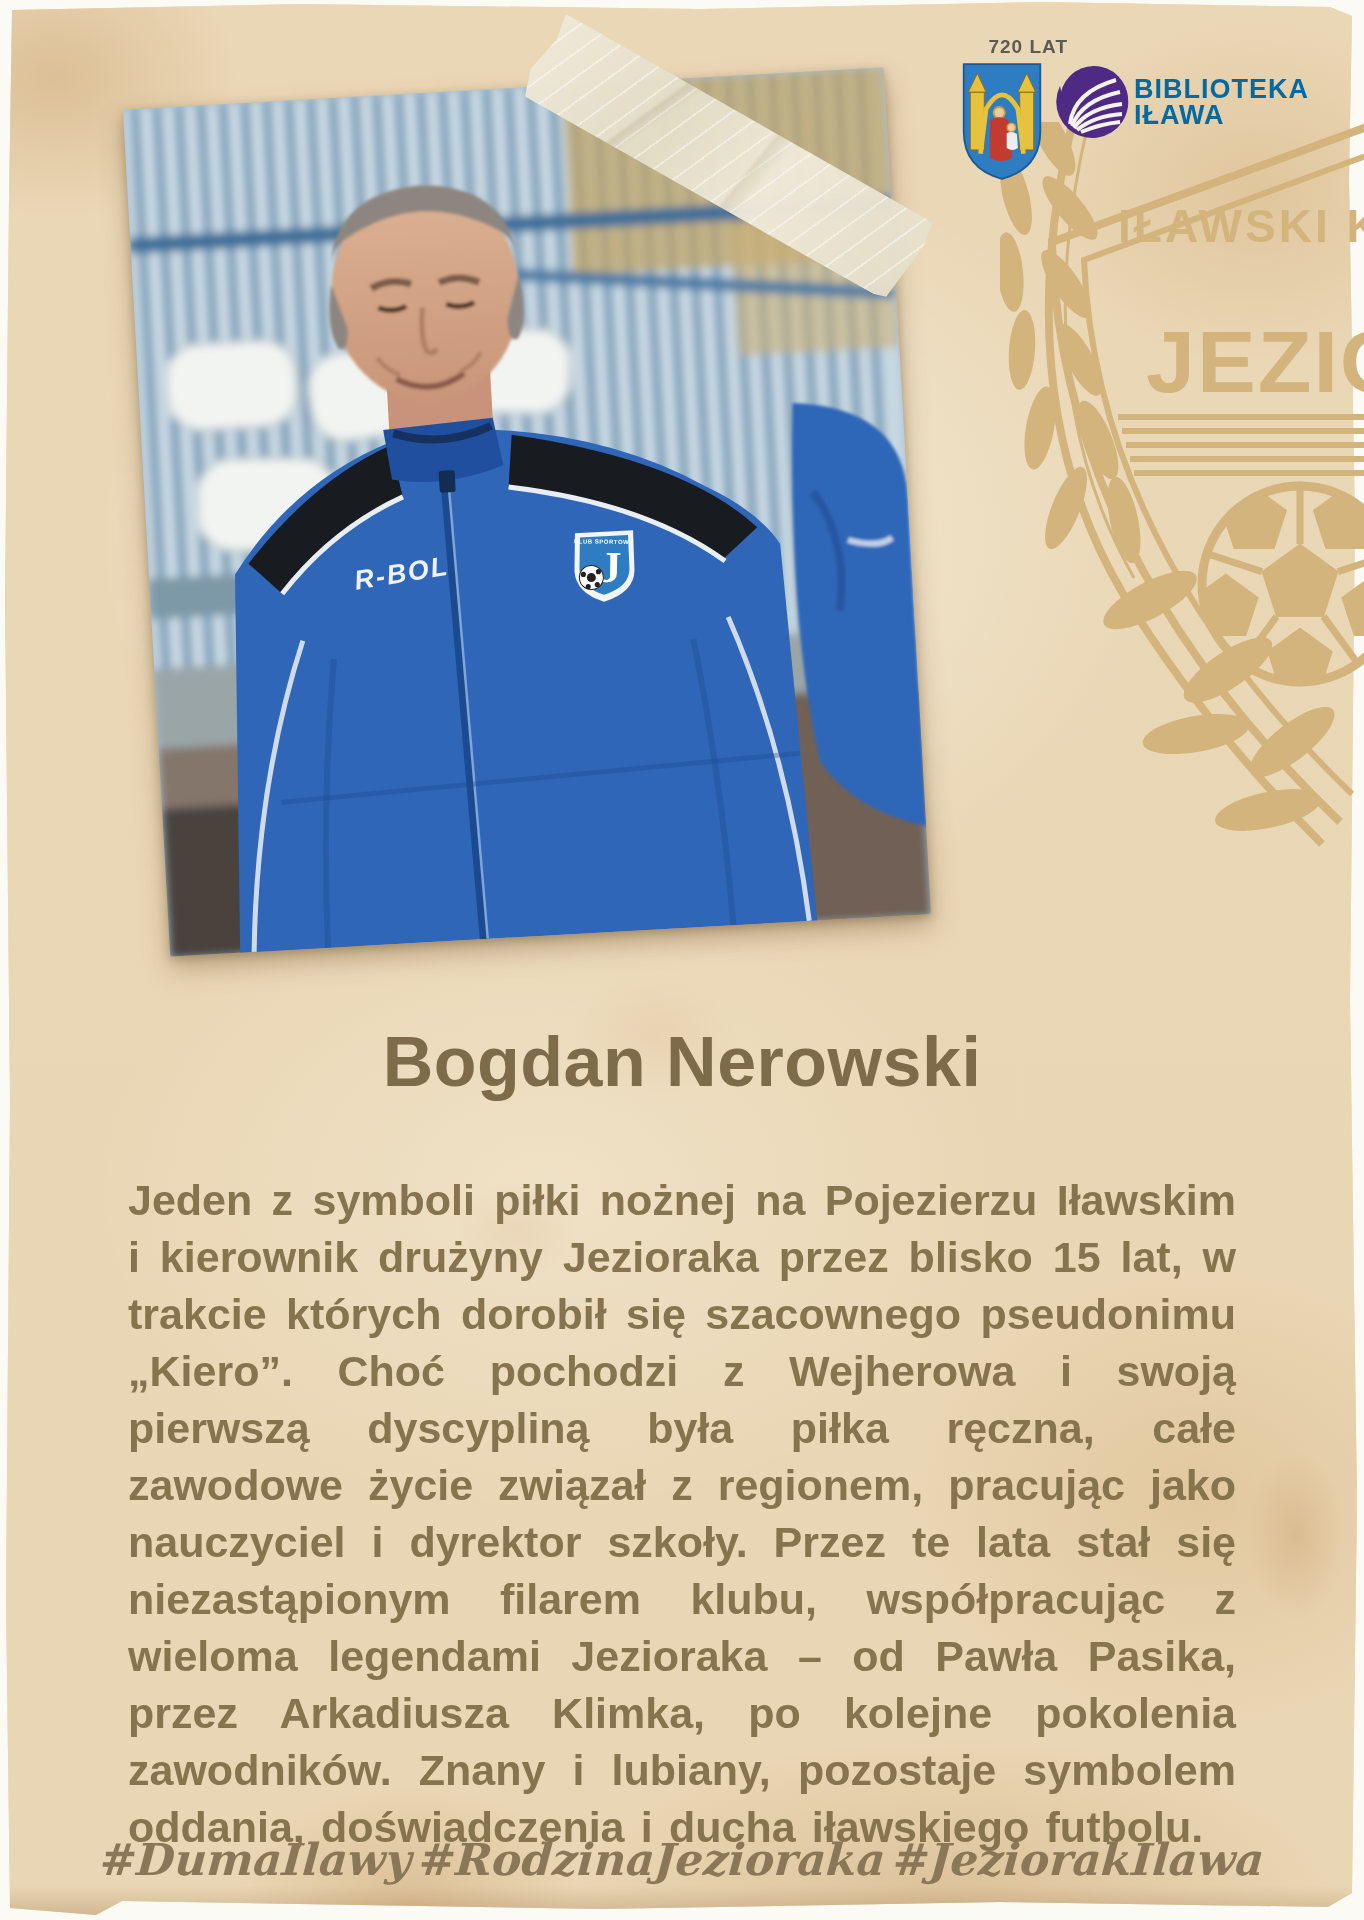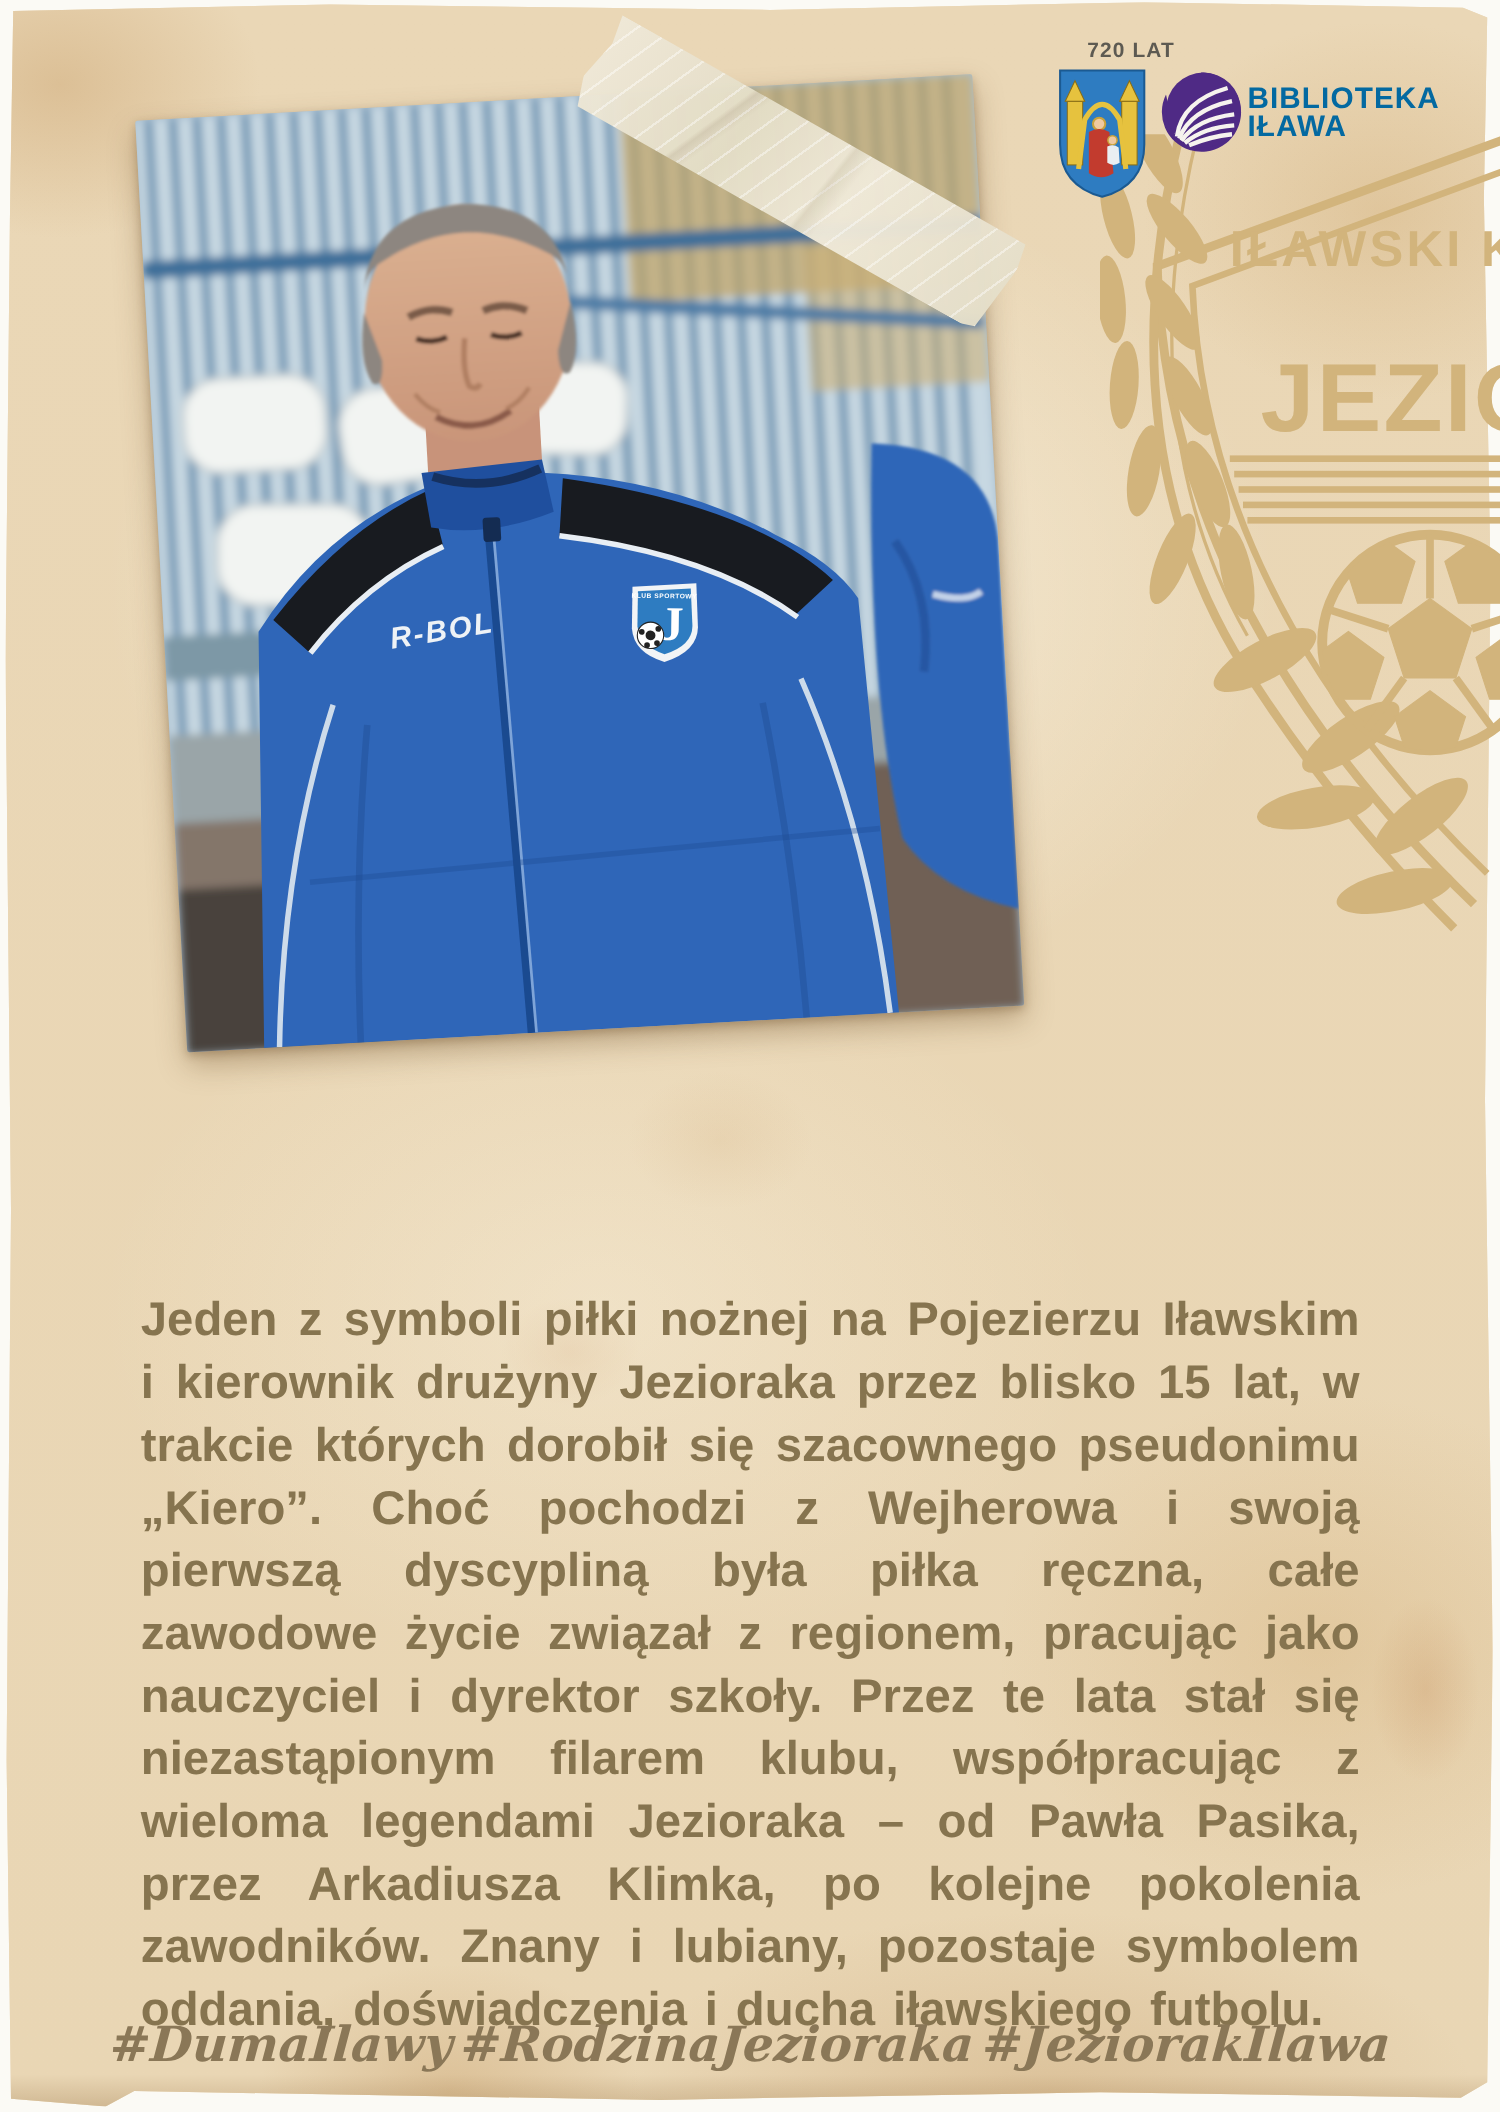--- a/index.html
+++ b/index.html
@@ -293,20 +293,21 @@
       <path d="M20,64 Q34,44 68,40"></path>
       <path d="M23,66 Q40,52 68,50"></path>
       <path d="M27,68 Q46,60 66,58"></path>
     </g>
   </svg>
   <div class="libtext">
     <div>BIBLIOTEKA</div>
     <div>IŁAWA</div>
   </div>
 
+  <div class="title">Bogdan Nerowski</div>
   <div class="bodytext">Jeden z symboli piłki nożnej na Pojezierzu Iławskim i kierownik drużyny Jezioraka przez blisko 15 lat, w trakcie których dorobił się szacownego pseudonimu „Kiero”. Choć pochodzi z Wejherowa i swoją pierwszą dyscypliną była piłka ręczna, całe zawodowe życie związał z regionem, pracując jako nauczyciel i dyrektor szkoły. Przez te lata stał się niezastąpionym filarem klubu, współpracując z wieloma legendami Jezioraka – od Pawła Pasika, przez Arkadiusza Klimka, po kolejne pokolenia zawodników. Znany i lubiany, pozostaje symbolem oddania, doświadczenia i ducha iławskiego futbolu.</div>
 
   <div class="hashtags">
     <span>#DumaIlawy</span>
     <span>#RodzinaJezioraka</span>
     <span>#JeziorakIlawa</span>
   </div>
 
 </div>
 

